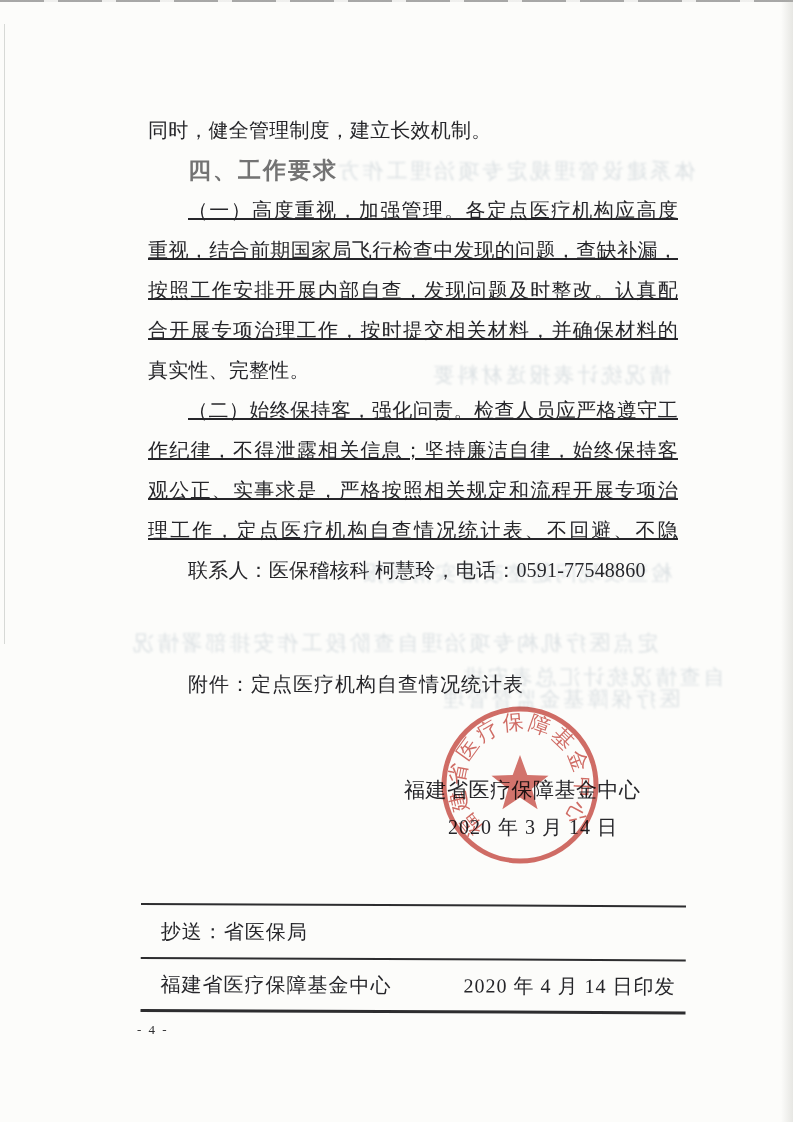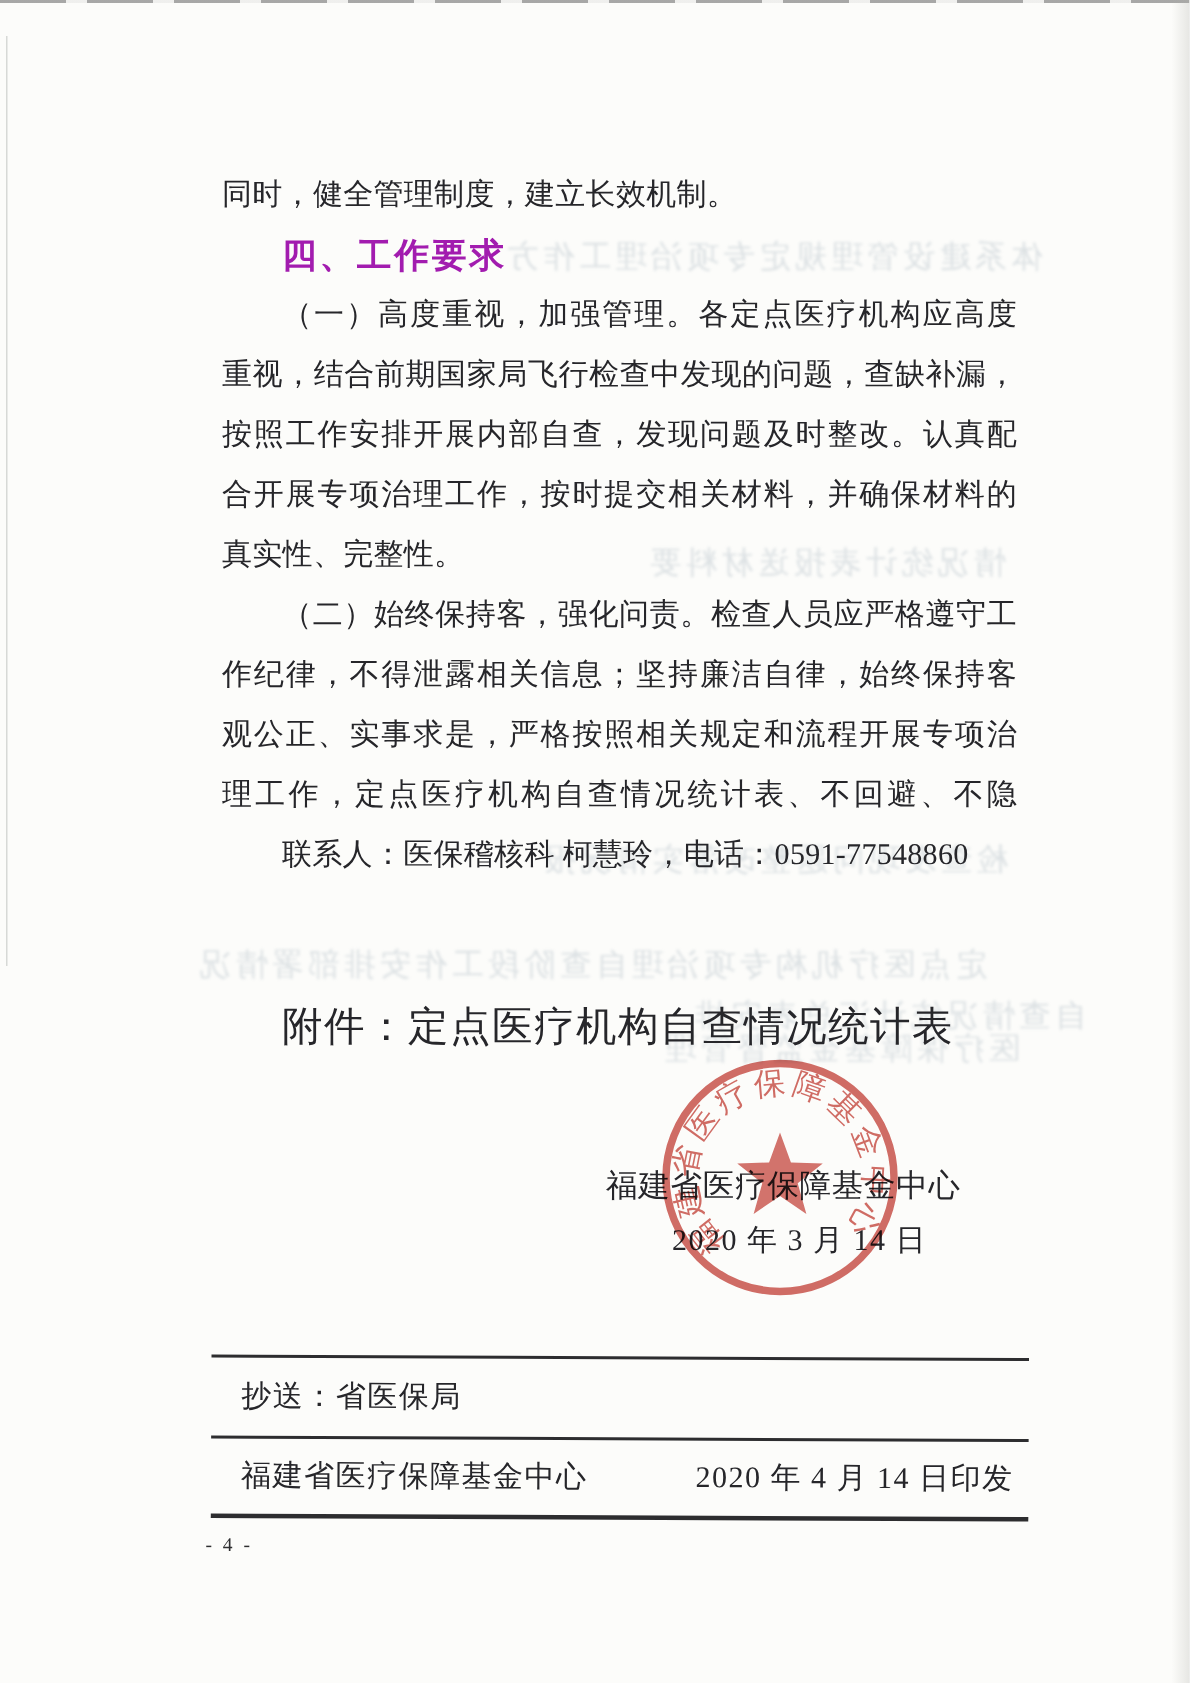--- a/index.html
+++ b/index.html
@@ -26,32 +26,32 @@
     position: absolute; right: 0; top: 0; bottom: 0; width: 12px;
     background: linear-gradient(to left, rgba(175,175,168,.28), rgba(175,175,168,0));
   }
   
   .bodytext { position: absolute; left: 148px; top: 110px; width: 530px; }
   .line {
     height: 40px; line-height: 40px;
     font-size: 20px;
     letter-spacing: 0.2px;
   }
-  .line.j { text-align: justify; text-align-last: justify; }
+  .line.j { text-align: justify; text-align-last: justify; text-decoration: underline; }
   .line.ind { text-indent: 40px; }
   .line.heading {
     font-family: "Liberation Sans", sans-serif;
     font-weight: 700;
     font-size: 23px;
-    color: #a21caf;
+    color: #737373;
     letter-spacing: 2px;
   }
   .attachment {
     position: absolute; left: 148px; top: 664px; width: 540px;
-    height: 40px; line-height: 40px; font-size: 27px; text-indent: 40px;
+    height: 40px; line-height: 40px; font-size: 20px; text-indent: 40px;
     letter-spacing: 1px;
   }
   
   .sig-org {
     position: absolute; left: 404px; top: 776px;
     font-size: 21px; line-height: 28px; letter-spacing: 0.5px;
   }
   .sig-date {
     position: absolute; left: 448px; top: 813px;
     font-size: 20px; line-height: 28px; letter-spacing: 1px;

